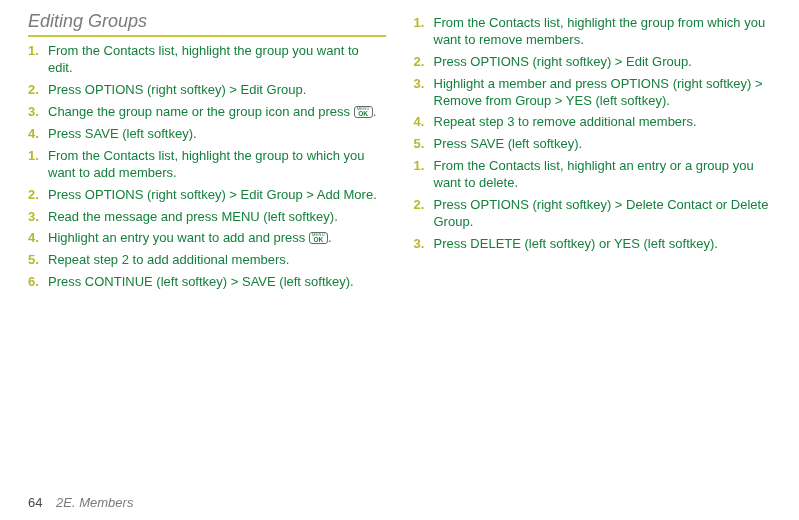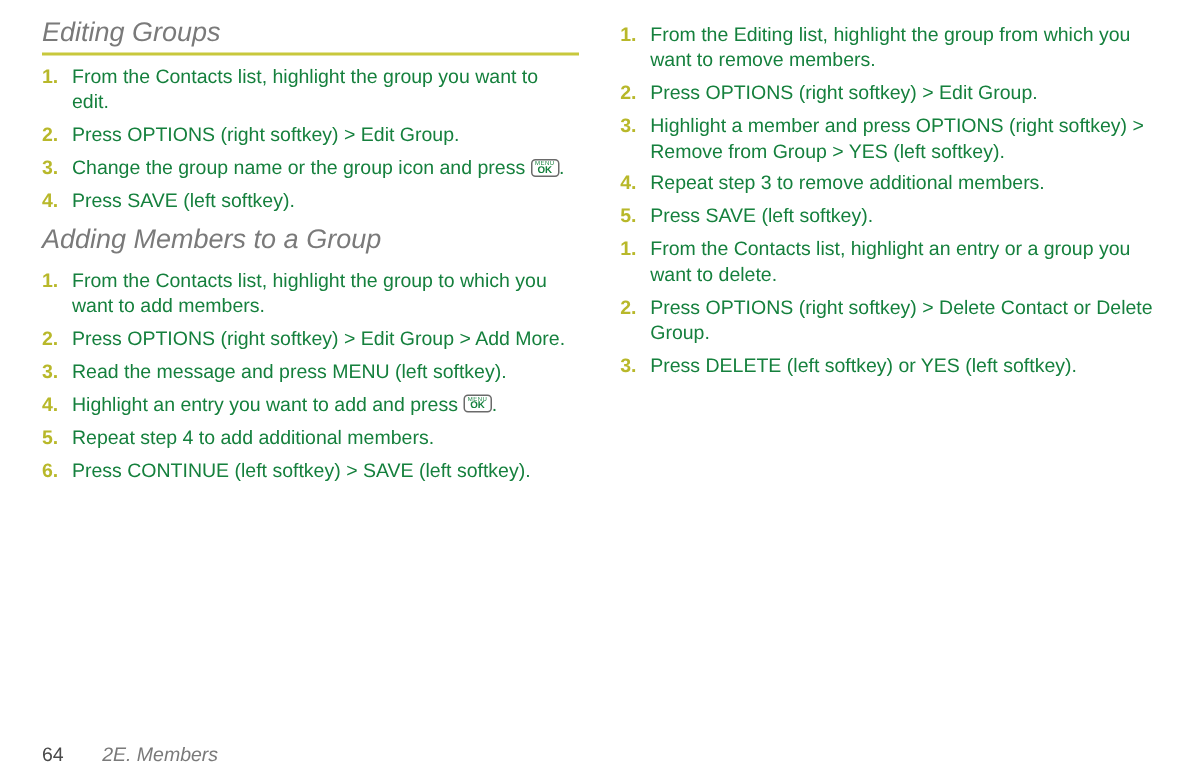--- a/index.html
+++ b/index.html
@@ -73,21 +73,21 @@
     position: absolute;
     bottom: 8px;
     left: 28px;
     font-style: italic;
     color: #7a7a7a;
     font-size: 13px;
   }
   .footer .pnum {
     font-style: normal;
     color: #4a4a4a;
-    margin-right: 22px;
+    margin-right: 10px;
   }
   .okbtn {
     display: inline-block;
     border: 1px solid #6a6a6a;
     border-radius: 3px;
     padding: 0 2px;
     line-height: 10px;
     vertical-align: middle;
     font-size: 7px;
     text-align: center;
@@ -127,54 +127,53 @@
           <li>
             <span class="num">3.</span>
             <span class="txt">Change the group name or the group icon and press <span class="okbtn"><span class="mini">MENU</span><span class="ok">OK</span></span>.</span>
           </li>
           <li>
             <span class="num">4.</span>
             <span class="txt">Press <b>SAVE</b> (left softkey).</span>
           </li>
         </ol>
 
-      <h2 class="headline sub">Adding Members to a Group</h2>
       <ol class="steps">
           <li>
             <span class="num">1.</span>
             <span class="txt">From the Contacts list, highlight the group to which you want to add members.</span>
           </li>
           <li>
             <span class="num">2.</span>
             <span class="txt">Press <b>OPTIONS</b> (right softkey) <b>&gt; Edit Group &gt; Add More</b>.</span>
           </li>
           <li>
             <span class="num">3.</span>
             <span class="txt">Read the message and press <b>MENU</b> (left softkey).</span>
           </li>
           <li>
             <span class="num">4.</span>
             <span class="txt">Highlight an entry you want to add and press <span class="okbtn"><span class="mini">MENU</span><span class="ok">OK</span></span>.</span>
           </li>
           <li>
             <span class="num">5.</span>
-            <span class="txt">Repeat step 4 to add additional members.</span>
+            <span class="txt">Repeat step 2 to add additional members.</span>
           </li>
           <li>
             <span class="num">6.</span>
             <span class="txt">Press <b>CONTINUE</b> (left softkey) <b>&gt; SAVE</b> (left softkey).</span>
           </li>
         </ol>
     </div>
 
     <div class="col">
       <ol class="steps">
           <li>
             <span class="num">1.</span>
-            <span class="txt">From the Editing list, highlight the group from which you want to remove members.</span>
+            <span class="txt">From the Contacts list, highlight the group from which you want to remove members.</span>
           </li>
           <li>
             <span class="num">2.</span>
             <span class="txt">Press <b>OPTIONS</b> (right softkey) <b>&gt; Edit Group</b>.</span>
           </li>
           <li>
             <span class="num">3.</span>
             <span class="txt">Highlight a member and press <b>OPTIONS</b> (right softkey) <b>&gt; Remove from Group &gt; YES</b> (left softkey).</span>
           </li>
           <li>

